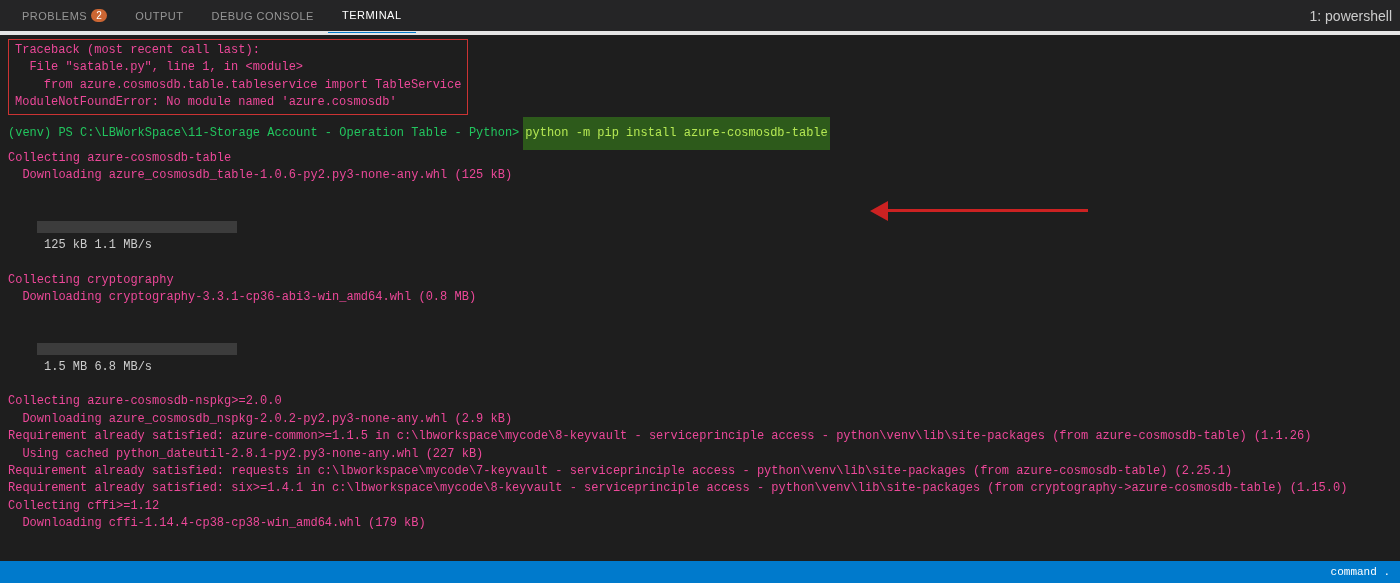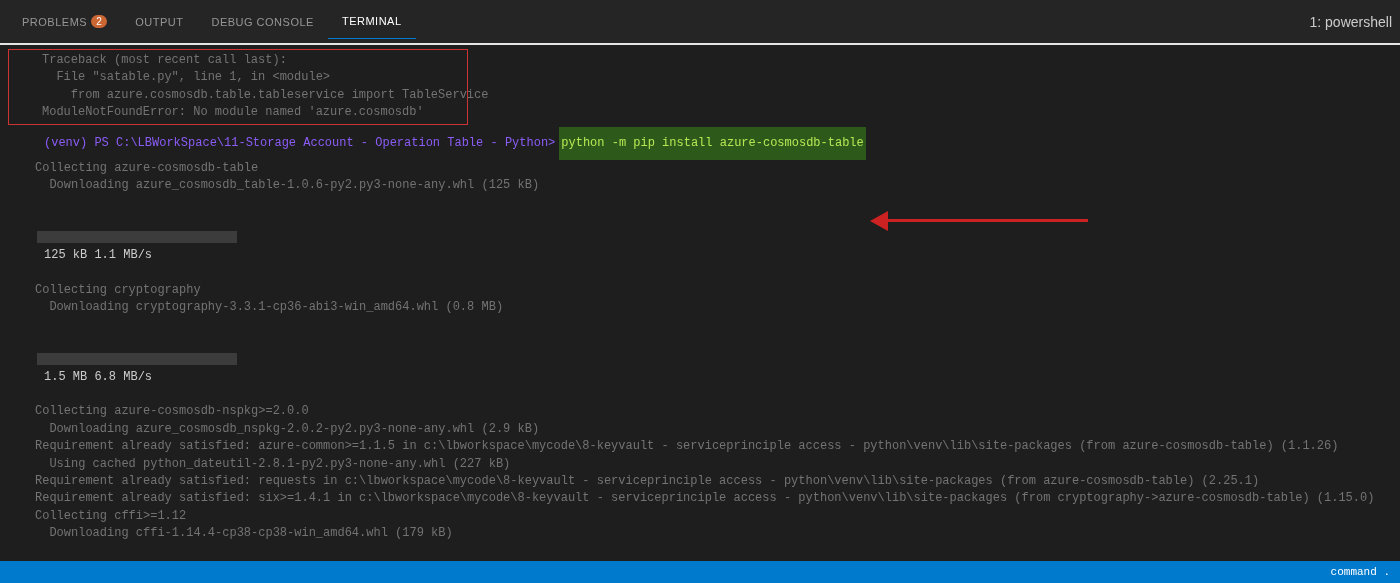--- a/index.html
+++ b/index.html
@@ -11,22 +11,22 @@
       width: 1400px;
       height: 583px;
       overflow: hidden;
     }
 
     
     .tab-bar {
       display: flex;
       align-items: center;
       background: #252526;
-      height: 45px;
-      border-bottom: 2px solid #e5e5e5;
+      height: 35px;
+      border-bottom: 4px solid #e5e5e5;
       padding: 0 8px;
       justify-content: space-between;
     }
     .tab-bar-left {
       display: flex;
       align-items: center;
       gap: 0;
     }
     .tab {
       padding: 0 14px;
@@ -74,22 +74,22 @@
     .error-box {
       border: 1px solid #cc3333;
       padding: 2px 6px;
       margin-bottom: 2px;
       display: inline-block;
       max-width: 460px;
     }
 
     .line { display: block; white-space: pre; }
     .line-wrap { display: block; white-space: pre-wrap; word-break: break-all; }
-    .white { color: #737373; margin-left: 27px; }
-    .prompt-yellow { color: #8b5cf6; margin-left: 36px; }
+    .white { color: #ec4899; }
+    .prompt-yellow { color: #22c55e; }
     .cmd-highlight {
       background: #2d5a1b;
       color: #b5e853;
       padding: 8px 2px;
     }
     .progress-bar {
       display: inline-block;
       width: 200px;
       height: 12px;
       background: #3c3c3c;
@@ -202,21 +202,21 @@
   <span class="line white">  Downloading cryptography-3.3.1-cp36-abi3-win_amd64.whl (0.8 MB)</span>
   <span class="line">
     <span>     </span>
     <span class="progress-bar"><span class="progress-bar-fill" style="width:100%"></span></span>
     <span> 1.5 MB 6.8 MB/s</span>
   </span>
   <span class="line white">Collecting azure-cosmosdb-nspkg&gt;=2.0.0</span>
   <span class="line white">  Downloading azure_cosmosdb_nspkg-2.0.2-py2.py3-none-any.whl (2.9 kB)</span>
   <span class="line-wrap white">Requirement already satisfied: azure-common&gt;=1.1.5 in c:\lbworkspace\mycode\8-keyvault - serviceprinciple access - python\venv\lib\site-packages (from azure-cosmosdb-table) (1.1.26)</span>
   <span class="line white">  Using cached python_dateutil-2.8.1-py2.py3-none-any.whl (227 kB)</span>
-  <span class="line-wrap white">Requirement already satisfied: requests in c:\lbworkspace\mycode\8-keyvault - serviceprinciple access - python\venv\lib\site-packages (from azure-cosmosdb-table) (2.25.1)</span>
+  <span class="line-wrap white">Requirement already satisfied: requests in c:\lbworkspace\mycode\7-keyvault - serviceprinciple access - python\venv\lib\site-packages (from azure-cosmosdb-table) (2.25.1)</span>
   <span class="line-wrap white">Requirement already satisfied: six&gt;=1.4.1 in c:\lbworkspace\mycode\8-keyvault - serviceprinciple access - python\venv\lib\site-packages (from cryptography-&gt;azure-cosmosdb-table) (1.15.0)</span>
   <span class="line white">Collecting cffi&gt;=1.12</span>
   <span class="line white">  Downloading cffi-1.14.4-cp38-cp38-win_amd64.whl (179 kB)</span>
   <span class="line">
     <span>     </span>
     <span class="progress-bar"><span class="progress-bar-fill" style="width:100%"></span></span>
     <span> 179 kB 6.4 MB/s</span>
   </span>
   
   

